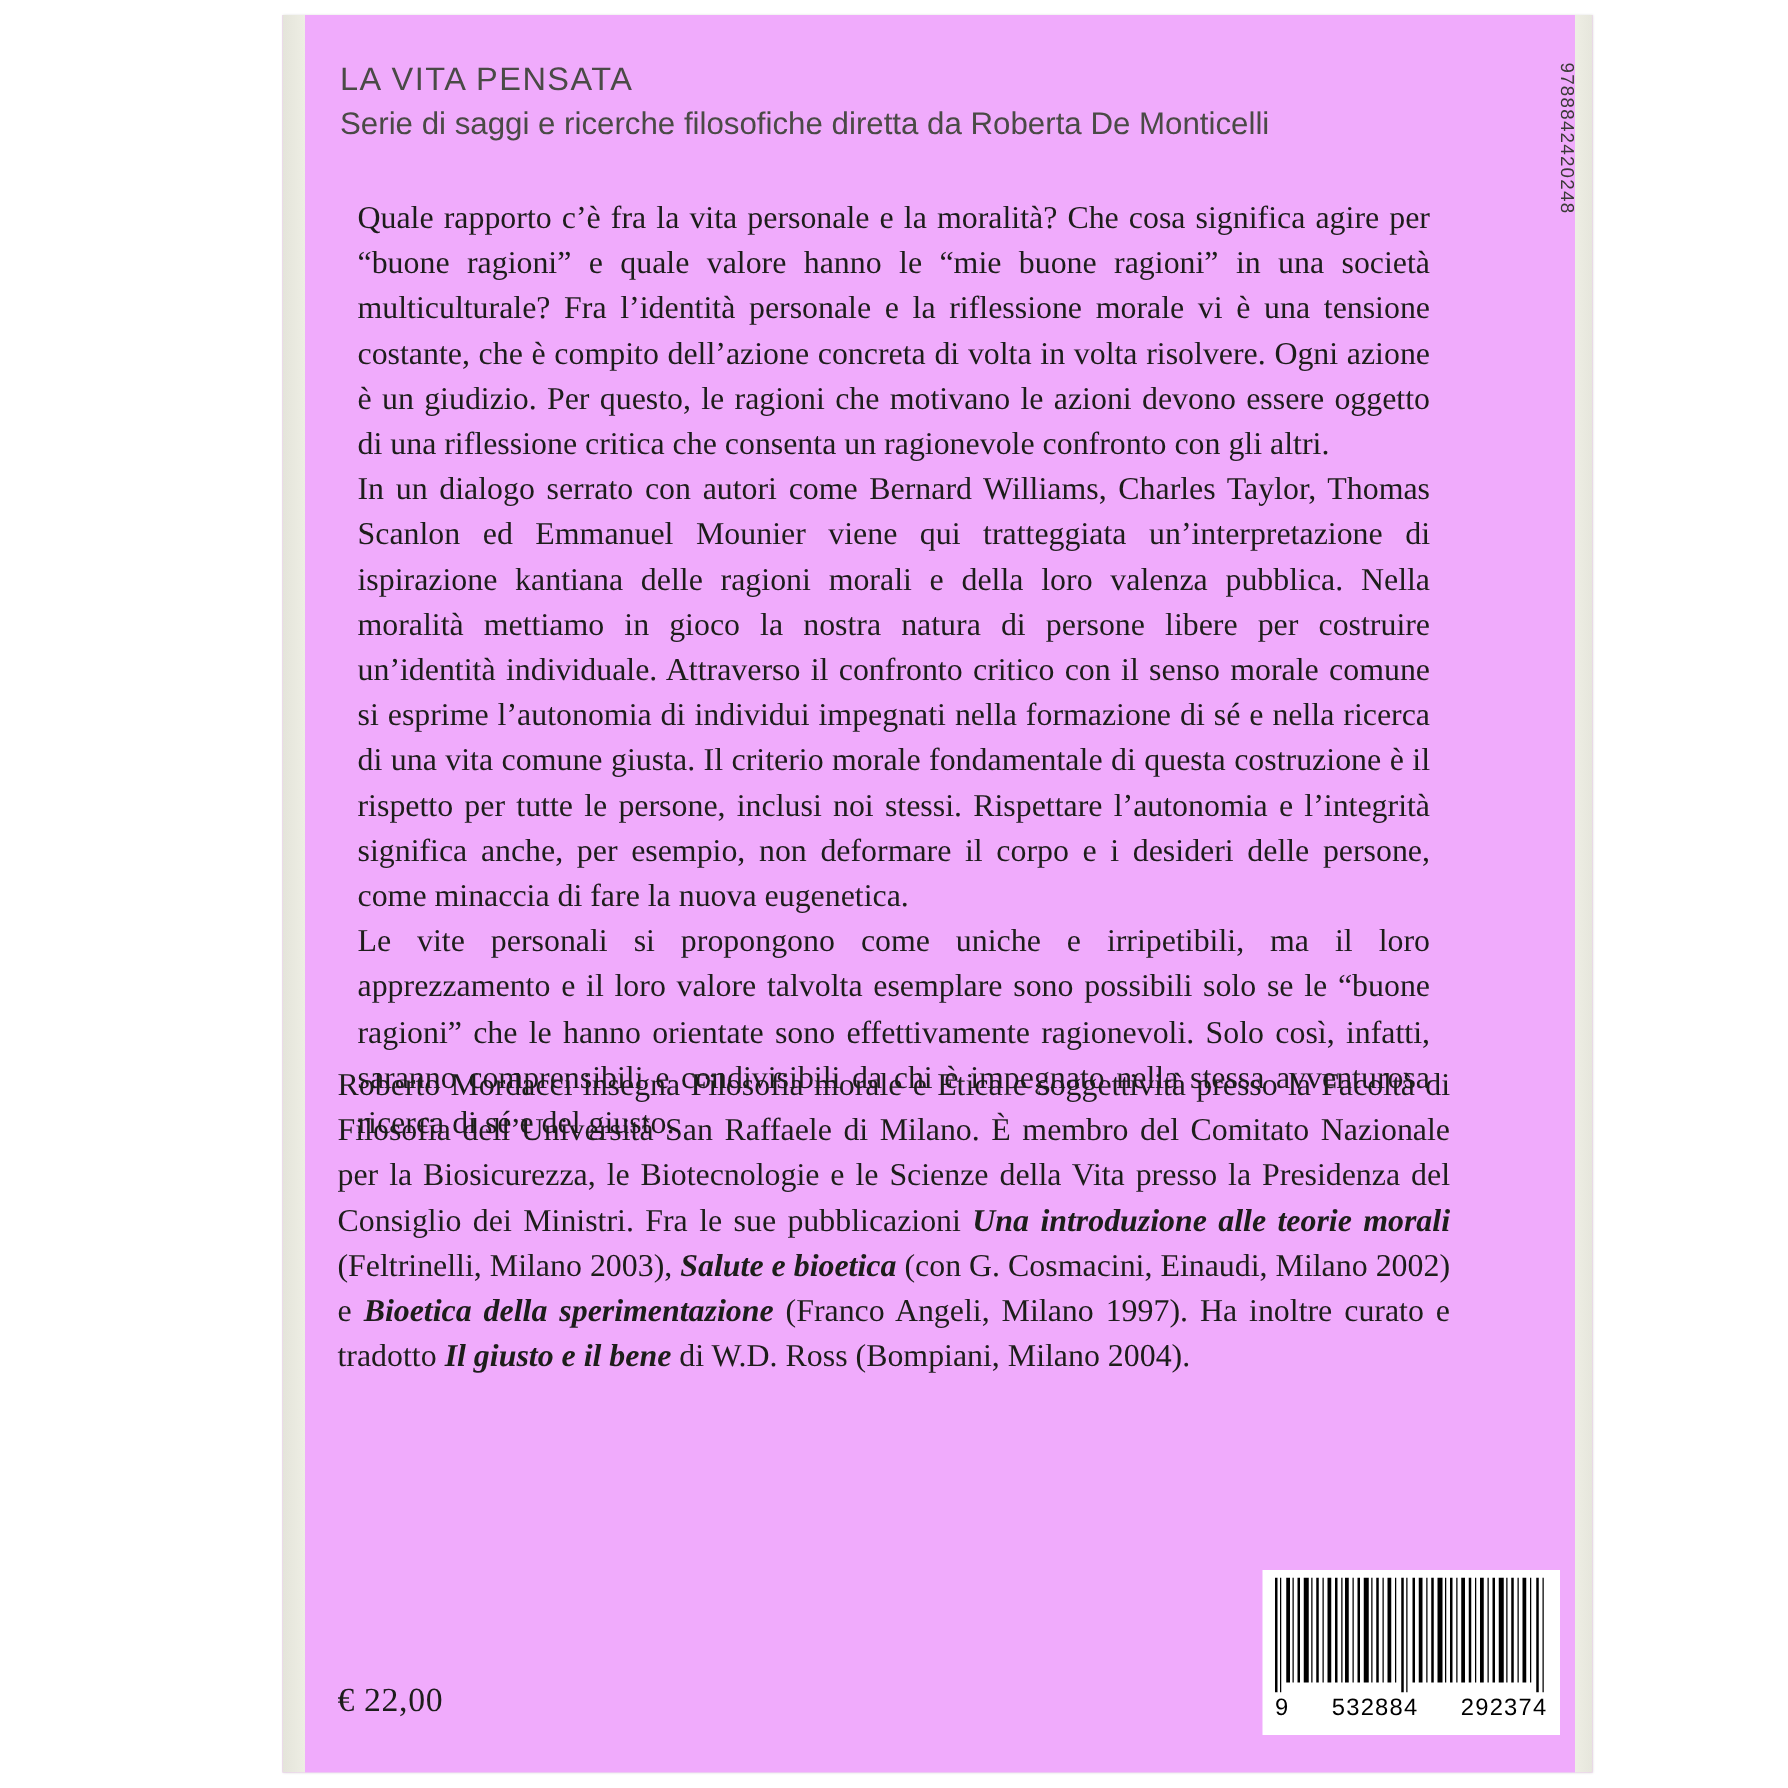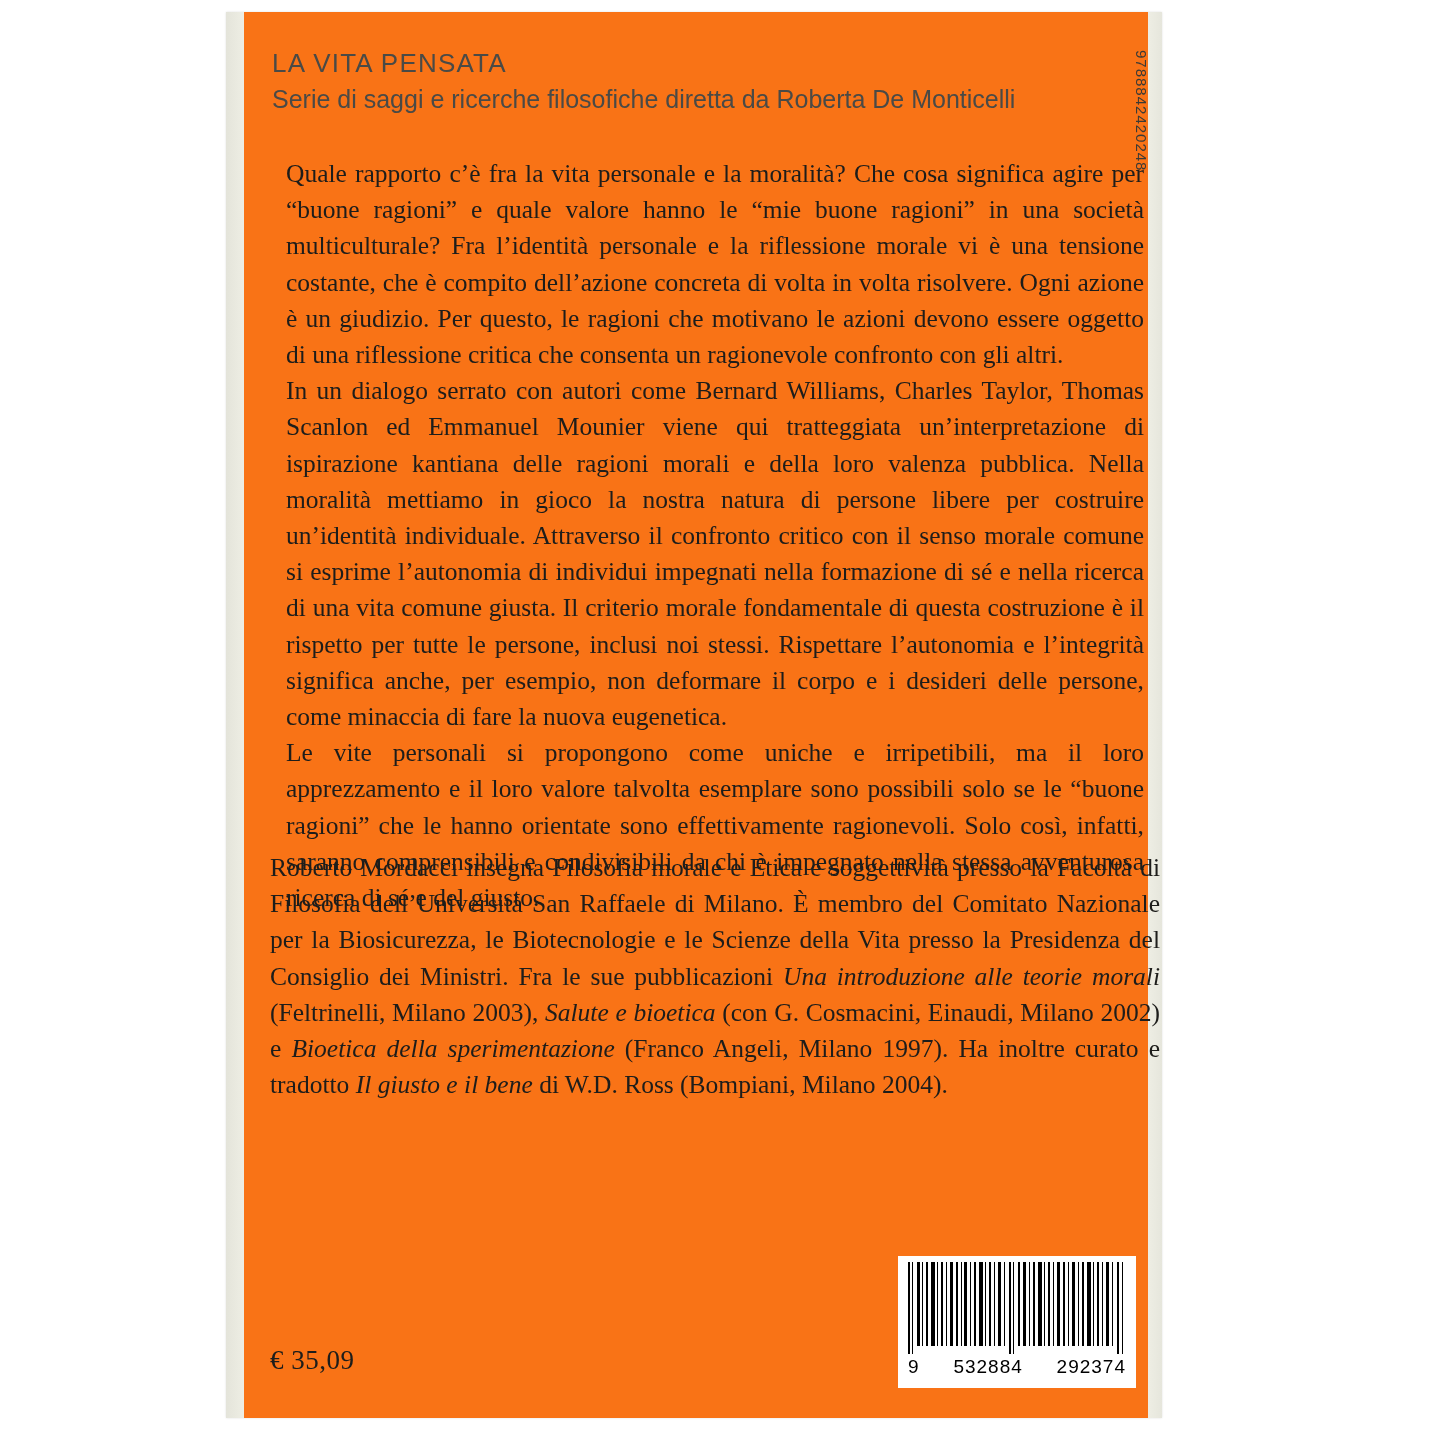--- a/index.html
+++ b/index.html
@@ -11,23 +11,23 @@
     width: 1430px;
     height: 1430px;
     overflow: hidden;
     font-family: "Liberation Serif", serif;
   }
 
   #book-back-cover {
     position: absolute;
     left: 226px;
     top: 12px;
-    width: 936px;
+    width: 1048px;
     height: 1406px;
-    background: #f97316;
+    background: #f0abfc;
     box-shadow: 0 0 2px rgba(0,0,0,0.12);
   }
 
   .spine-strip {
     position: absolute;
     left: 0;
     top: 0;
     width: 18px;
     height: 100%;
     background: linear-gradient(to right, #e4e4da, #eeeee4);
@@ -83,21 +83,21 @@
     position: absolute;
     left: 44px;
     top: 838px;
     width: 890px;
     font-size: 25.5px;
     line-height: 1.42;
     color: #1d1d1b;
     text-align: justify;
   }
   .bio p { margin: 0; }
-  .bio i { font-style: italic; }
+  .bio i { font-style: italic; font-weight: bold; }
 
   .price {
     position: absolute;
     left: 44px;
     bottom: 42px;
     font-size: 27px;
     color: #1d1d1b;
     letter-spacing: 0.5px;
   }
 
@@ -154,21 +154,21 @@
   <div class="blurb">
     <p style="white-space: pre-line;">Quale rapporto c’è fra la vita personale e la moralità? Che cosa significa agire per “buone ragioni” e quale valore hanno le “mie buone ragioni” in una società multiculturale? Fra l’identità personale e la riflessione morale vi è una tensione costante, che è compito dell’azione concreta di volta in volta risolvere. Ogni azione è un giudizio. Per questo, le ragioni che motivano le azioni devono essere oggetto di una riflessione critica che consenta un ragionevole confronto con gli altri.
 In un dialogo serrato con autori come Bernard Williams, Charles Taylor, Thomas Scanlon ed Emmanuel Mounier viene qui tratteggiata un’interpretazione di ispirazione kantiana delle ragioni morali e della loro valenza pubblica. Nella moralità mettiamo in gioco la nostra natura di persone libere per costruire un’identità individuale. Attraverso il confronto critico con il senso morale comune si esprime l’autonomia di individui impegnati nella formazione di sé e nella ricerca di una vita comune giusta. Il criterio morale fondamentale di questa costruzione è il rispetto per tutte le persone, inclusi noi stessi. Rispettare l’autonomia e l’integrità significa anche, per esempio, non deformare il corpo e i desideri delle persone, come minaccia di fare la nuova eugenetica.
 Le vite personali si propongono come uniche e irripetibili, ma il loro apprezzamento e il loro valore talvolta esemplare sono possibili solo se le “buone ragioni” che le hanno orientate sono effettivamente ragionevoli. Solo così, infatti, saranno comprensibili e condivisibili da chi è impegnato nella stessa avventurosa ricerca di sé e del giusto.</p>
   </div>
 
   <div class="bio">
     <p><span>Roberto Mordacci insegna Filosofia morale e Etica e soggettività presso la Facoltà di Filosofia dell’Università San Raffaele di Milano. È membro del Comitato Nazionale per la Biosicurezza, le Biotecnologie e le Scienze della Vita presso la Presidenza del Consiglio dei Ministri. Fra le sue pubblicazioni </span><i>Una introduzione alle teorie morali</i><span> (Feltrinelli, Milano 2003), </span><i>Salute e bioetica</i><span> (con G. Cosmacini, Einaudi, Milano 2002) e </span><i>Bioetica della sperimentazione</i><span> (Franco Angeli, Milano 1997). Ha inoltre curato e tradotto </span><i>Il giusto e il bene</i><span> di W.D. Ross (Bompiani, Milano 2004).</span></p>
   </div>
 
-  <div class="price">€ 35,09</div>
+  <div class="price">€ 22,00</div>
 
   <div class="isbn-vertical">9788842420248</div>
 
   <div class="barcode">
     <svg class="bars" viewBox="0 0 222 92" preserveAspectRatio="none">
       <g fill="#000">
         <rect x="2" y="0" width="2" height="92"></rect>
         <rect x="6" y="0" width="1" height="92"></rect>
         <rect x="11" y="0" width="3" height="84"></rect>
         <rect x="16" y="0" width="1" height="84"></rect>

